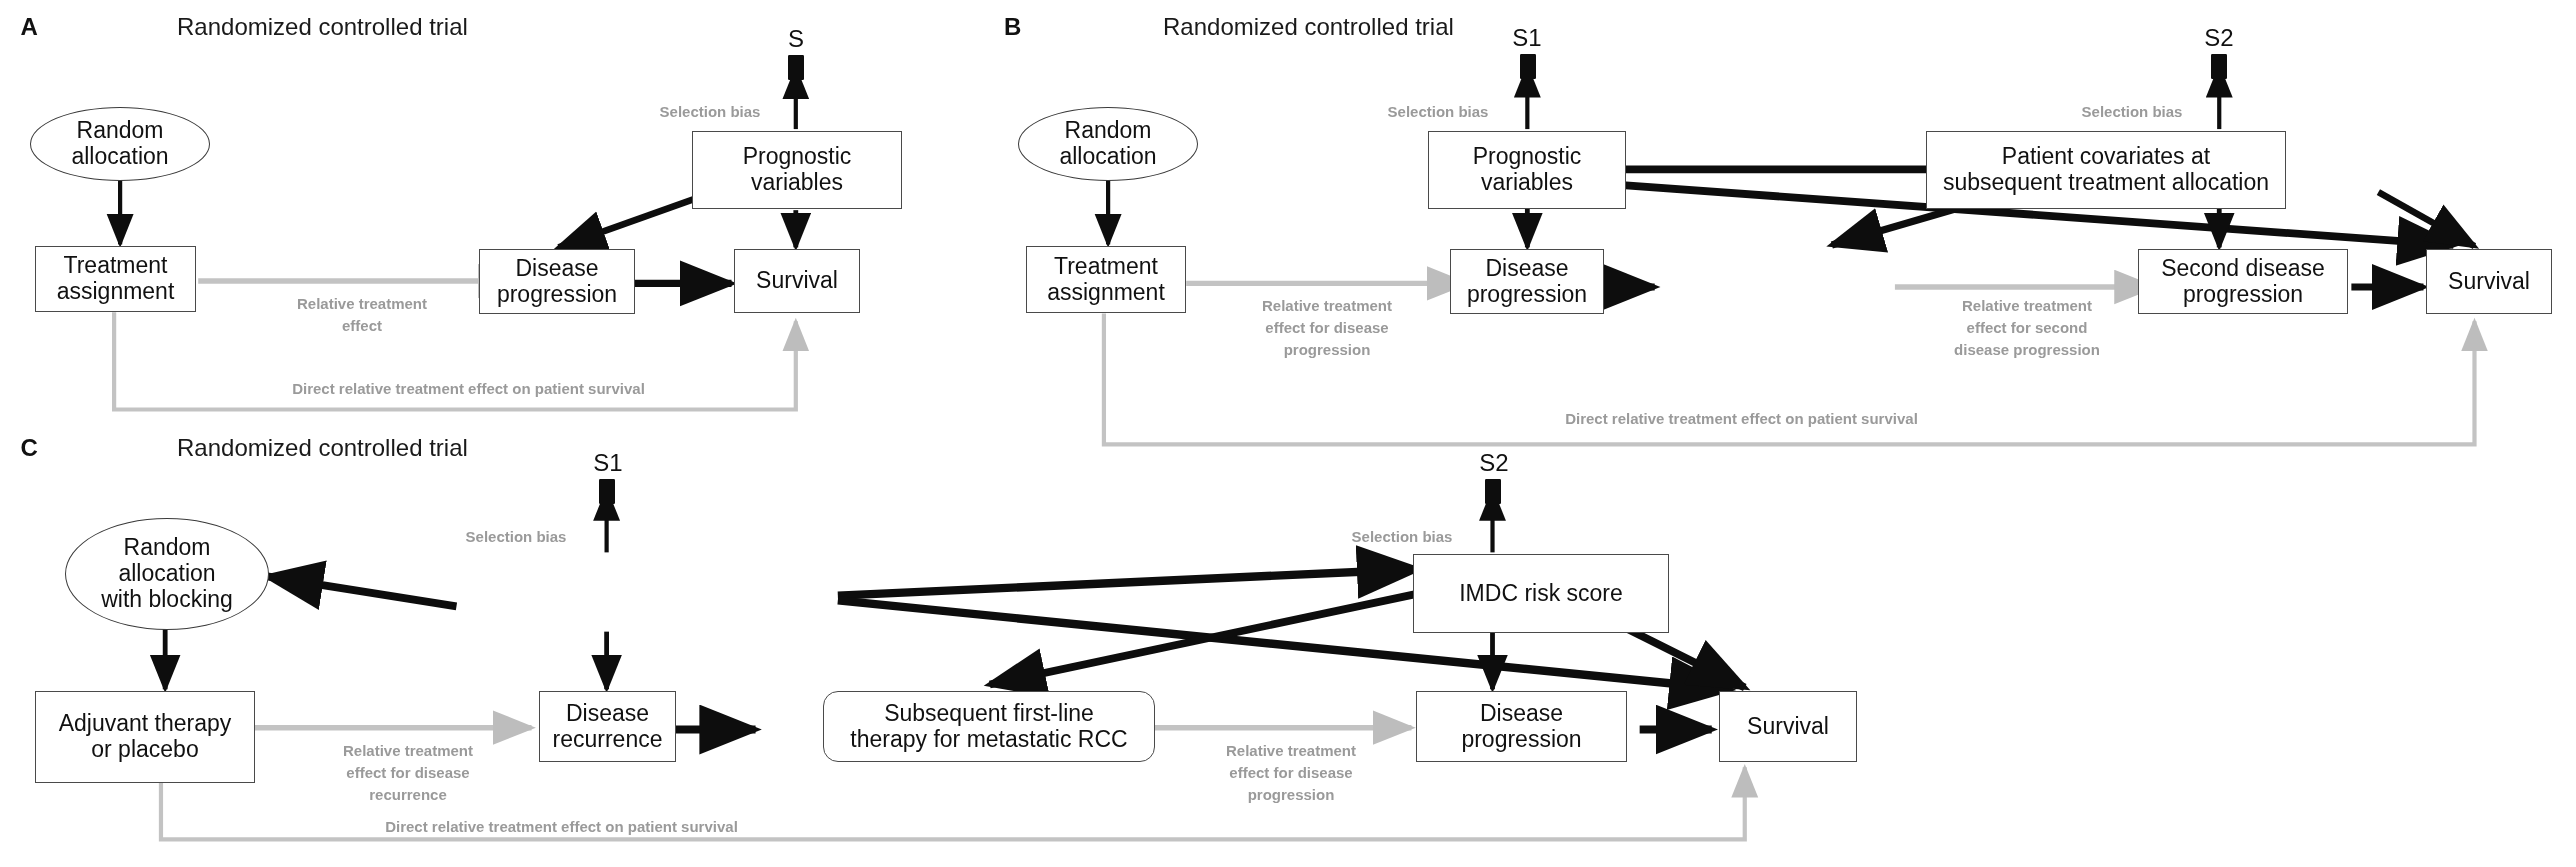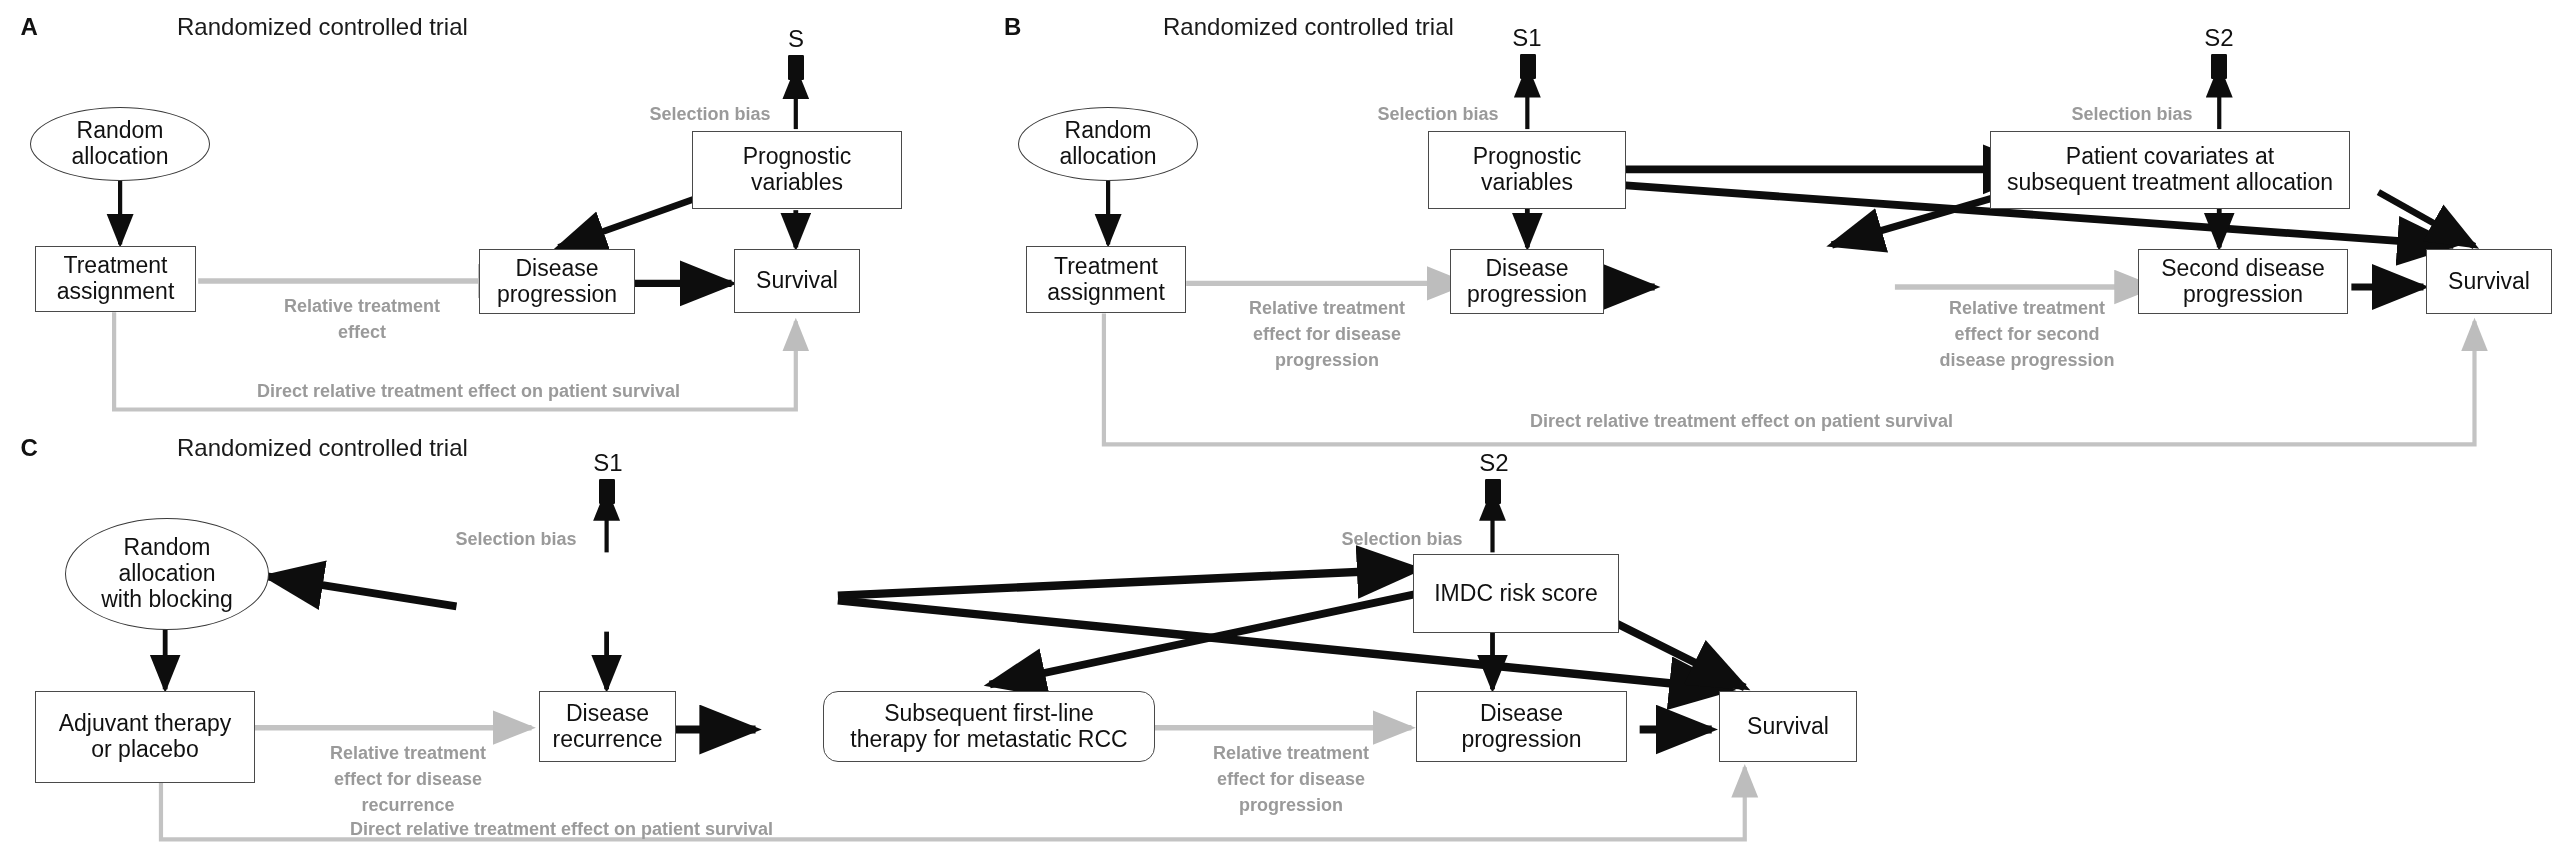--- a/index.html
+++ b/index.html
@@ -26,21 +26,21 @@
     border-radius:50%;border:1.2px solid #3a3a3a;
   }
   .node .txt{display:block;width:100%;}
   .snode{
     position:absolute;background:#0d0d0d;border-radius:1.2px;
   }
   .slabel{
     position:absolute;font-size:24px;color:#111;text-align:center;white-space:nowrap;
   }
   .gray-label{
-    position:absolute;font-size:18px;font-weight:bold;color:#9a9a9a;
+    position:absolute;font-size:15px;font-weight:bold;color:#9a9a9a;
     text-align:center;line-height:1.45;white-space:pre-line;
   }
 </style>
 </head>
 <body>
 
 <div id="stage">
 
   <svg class="layer" viewBox="0 0 4289 1444" preserveAspectRatio="none">
     <defs>
@@ -184,21 +184,21 @@
     <span class="txt" style="white-space:pre-line;">Prognostic
 variables</span>
   </div>
 
   <div class="node" style="left:1450px;top:249px;width:154px;height:65px;">
     <span class="txt" style="white-space:pre-line;">Disease
 progression</span>
   </div>
 
 
-  <div class="node" style="left:1990px;top:131px;width:360px;height:78px;">
+  <div class="node" style="left:1926px;top:131px;width:360px;height:78px;">
     <span class="txt" style="white-space:pre-line;">Patient covariates at
 subsequent treatment allocation</span>
   </div>
 
   <div class="node" style="left:2138px;top:249px;width:210px;height:65px;">
     <span class="txt" style="white-space:pre-line;">Second disease
 progression</span>
   </div>
 
   <div class="node" style="left:2426px;top:249px;width:126px;height:65px;">
@@ -240,21 +240,21 @@
   <div class="node" style="left:539px;top:691px;width:137px;height:71px;">
     <span class="txt" style="white-space:pre-line;">Disease
 recurrence</span>
   </div>
 
   <div class="node" style="left:823px;top:691px;width:332px;height:71px;border-radius:15px;">
     <span class="txt" style="white-space:pre-line;">Subsequent first-line
 therapy for metastatic RCC</span>
   </div>
 
-  <div class="node" style="left:1413px;top:554px;width:206px;height:79px;">
+  <div class="node" style="left:1413px;top:554px;width:256px;height:79px;">
     <span class="txt">IMDC risk score</span>
   </div>
 
   <div class="node" style="left:1416px;top:691px;width:211px;height:71px;">
     <span class="txt" style="white-space:pre-line;">Disease
 progression</span>
   </div>
 
   <div class="node" style="left:1719px;top:691px;width:138px;height:71px;">
     <span class="txt">Survival</span>

